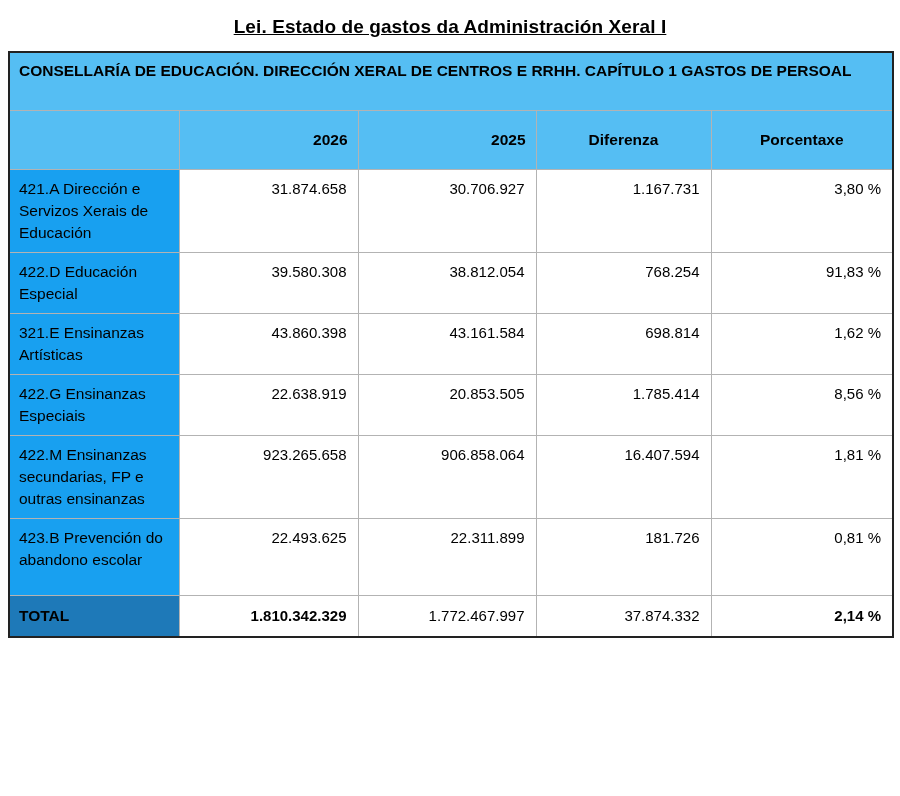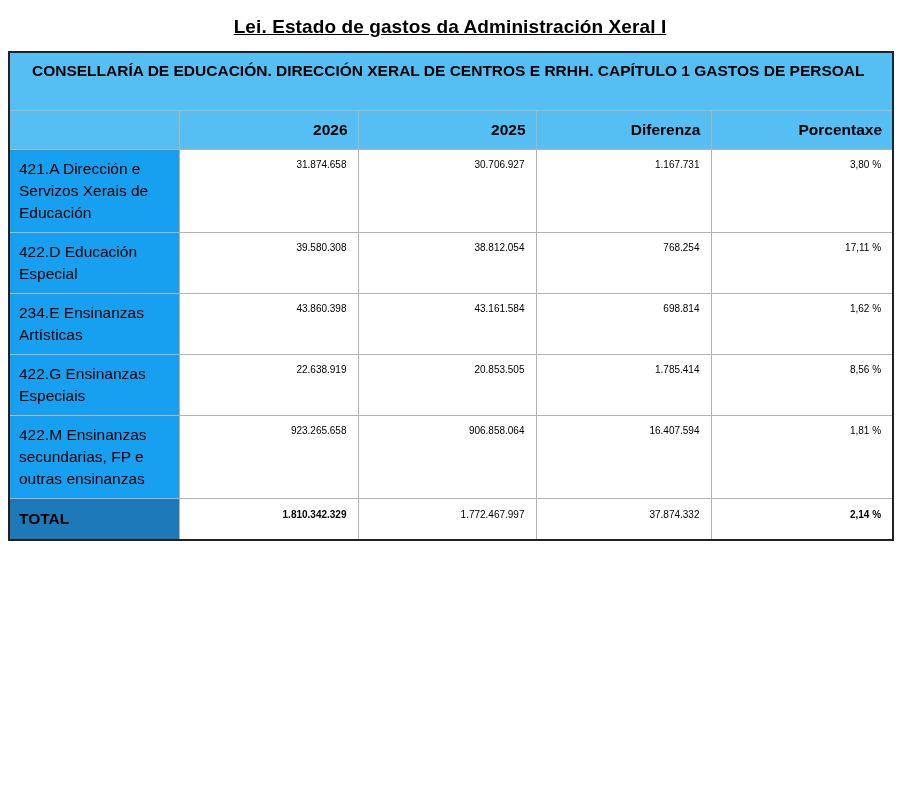--- a/index.html
+++ b/index.html
@@ -32,43 +32,43 @@
   }
   table.budget col.c-label { width: 170px; }
   table.budget col.c-2026  { width: 179px; }
   table.budget col.c-2025  { width: 178px; }
   table.budget col.c-dif   { width: 175px; }
   table.budget col.c-pct   { width: 182px; }
 
   table.budget th, table.budget td {
     border: 1px solid #b3b3b3;
     vertical-align: top;
-    font-size: 10px;
+    font-size: 15px;
     line-height: 1.42;
   }
   
   tr.banner th {
     background: #55bef3;
     text-align: left;
     font-weight: bold;
-    padding: 7px 22px;
+    padding: 7px 9px;
     font-size: 15.5px;
     height: 58px;
     line-height: 1.45;
   }
   
   tr.colhead th {
     background: #55bef3;
     font-weight: bold;
-    padding: 8px 10px;
+    padding: 18px 10px;
     height: 34px;
     font-size: 15.5px;
   }
   tr.colhead th.num-h { text-align: right; }
-  tr.colhead th.txt-h { text-align: right; }
+  tr.colhead th.txt-h { text-align: center; }
 
   
   tr.row th.lbl {
     background: #18a0f0;
     text-align: left;
     font-weight: normal;
     padding: 8px 9px;
     font-size: 15.5px;
   }
   tr.row td.num {
@@ -136,25 +136,25 @@
       <td class="num">1.167.731</td>
       <td class="num">3,80 %</td>
     </tr>
 
 
     <tr class="row h58">
       <th class="lbl">422.D Educación Especial</th>
       <td class="num">39.580.308</td>
       <td class="num">38.812.054</td>
       <td class="num">768.254</td>
-      <td class="num">17,11 %</td>
+      <td class="num">91,83 %</td>
     </tr>
 
     <tr class="row h58">
-      <th class="lbl">234.E Ensinanzas Artísticas</th>
+      <th class="lbl">321.E Ensinanzas Artísticas</th>
       <td class="num">43.860.398</td>
       <td class="num">43.161.584</td>
       <td class="num">698.814</td>
       <td class="num">1,62 %</td>
     </tr>
 
     <tr class="row h57">
       <th class="lbl">422.G Ensinanzas Especiais</th>
       <td class="num">22.638.919</td>
       <td class="num">20.853.505</td>
@@ -164,20 +164,27 @@
 
     <tr class="row h77">
       <th class="lbl">422.M Ensinanzas secundarias, FP e outras ensinanzas</th>
       <td class="num">923.265.658</td>
       <td class="num">906.858.064</td>
       <td class="num">16.407.594</td>
       <td class="num">1,81 %</td>
     </tr>
 
 
+    <tr class="row h77">
+      <th class="lbl">423.B Prevención do abandono escolar</th>
+      <td class="num">22.493.625</td>
+      <td class="num">22.311.899</td>
+      <td class="num">181.726</td>
+      <td class="num">0,81 %</td>
+    </tr>
 
     <tr class="total">
       <th class="lbl">TOTAL</th>
       <td class="num bold">1.810.342.329</td>
       <td class="num reg">1.772.467.997</td>
       <td class="num reg">37.874.332</td>
       <td class="num bold">2,14 %</td>
     </tr>
 
   </tbody>

